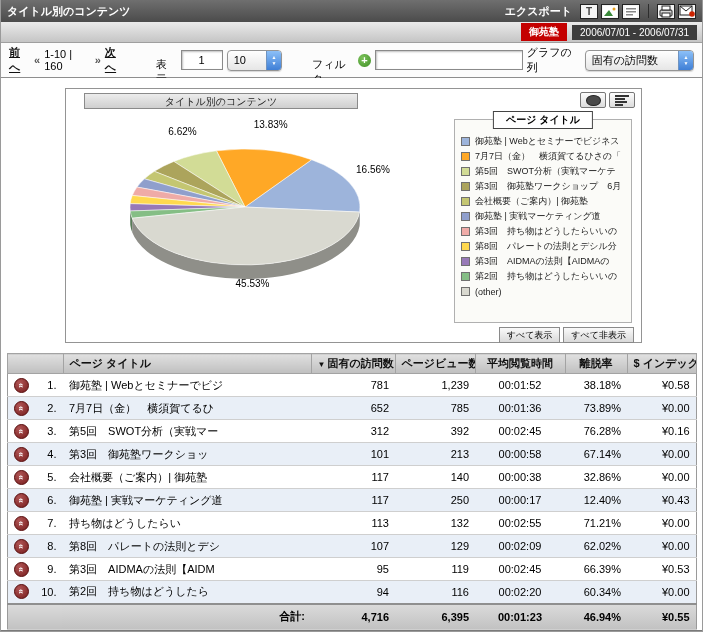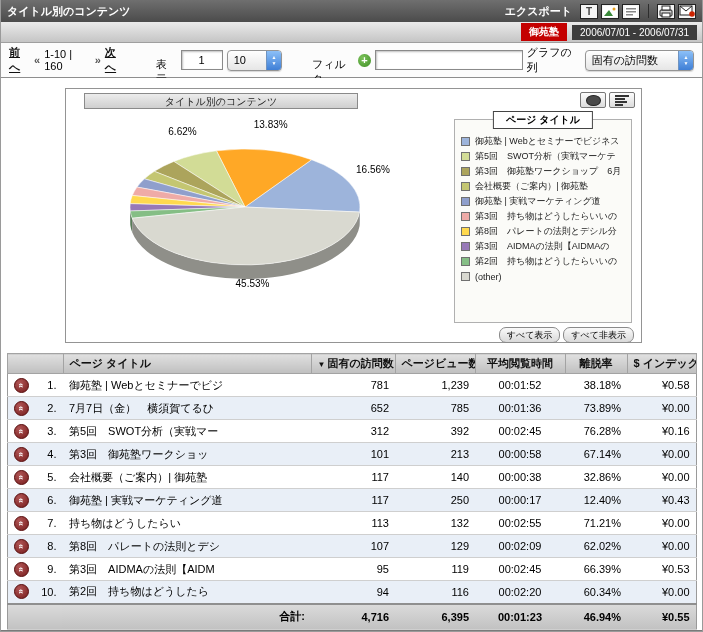--- a/index.html
+++ b/index.html
@@ -63,21 +63,21 @@
   .pie-svg{position:absolute;left:55px;top:8px;}
   .legend-box{position:absolute;left:388px;top:30px;width:178px;height:204px;box-sizing:border-box;
     border:1px solid #b0b0b0;background:#fbfbf8;}
   .legend-title{position:absolute;top:-9px;left:50%;transform:translateX(-50%);
     background:#fff;border:1px solid #444;font-size:10px;font-weight:bold;padding:1px 12px;white-space:nowrap;}
   .legend-items{margin:14px 4px 0 6px;}
   .legend-item{display:flex;align-items:center;height:15px;overflow:hidden;cursor:pointer;}
   .swatch{width:9px;height:9px;border:1px solid #707070;margin-right:5px;flex:none;box-sizing:border-box;}
   .legend-label{font-size:9px;color:#222;white-space:nowrap;overflow:hidden;}
   .legend-btns{position:absolute;right:7px;top:238px;display:flex;gap:3px;}
-  .mini-btn{font-size:9px;line-height:12px;padding:1px 7px;border:1px solid #8a8a8a;border-radius:7px;
+  .mini-btn{font-size:9px;line-height:12px;padding:1px 7px;border:1px solid #8a8a8a;border-radius:0;
     background:linear-gradient(#fafafa,#d9d9d9);cursor:pointer;white-space:nowrap;}
   
   .data-table{width:689px;margin:3px auto 0;border-collapse:collapse;table-layout:fixed;
     font-size:11px;border:1px solid #9a9a9a;}
   .data-table th{height:20px;background:linear-gradient(#e0e0e0,#bfbfbf);border:1px solid #a3a3a3;
     font-size:11px;font-weight:bold;color:#111;padding:0 6px;box-sizing:border-box;
     overflow:hidden;white-space:nowrap;cursor:pointer;}
   .th-title{text-align:left;}
   .th-num{text-align:center;}
   .th-center{text-align:center;}
@@ -219,20 +219,24 @@
         </svg>
 
       <div class="legend-box">
         <div class="legend-title">ページ タイトル</div>
         <div class="legend-items">
             <div class="legend-item">
               <span class="swatch" style="background: rgb(157, 180, 219);"></span>
               <span class="legend-label">御苑塾 | Webとセミナーでビジネス</span>
             </div>
             <div class="legend-item">
+              <span class="swatch" style="background: rgb(255, 168, 38);"></span>
+              <span class="legend-label">7月7日（金）　横須賀てるひさの「</span>
+            </div>
+            <div class="legend-item">
               <span class="swatch" style="background: rgb(210, 220, 150);"></span>
               <span class="legend-label">第5回　SWOT分析（実戦マーケテ</span>
             </div>
             <div class="legend-item">
               <span class="swatch" style="background: rgb(172, 164, 92);"></span>
               <span class="legend-label">第3回　御苑塾ワークショップ　6月</span>
             </div>
             <div class="legend-item">
               <span class="swatch" style="background: rgb(196, 198, 113);"></span>
               <span class="legend-label">会社概要（ご案内）| 御苑塾</span>

